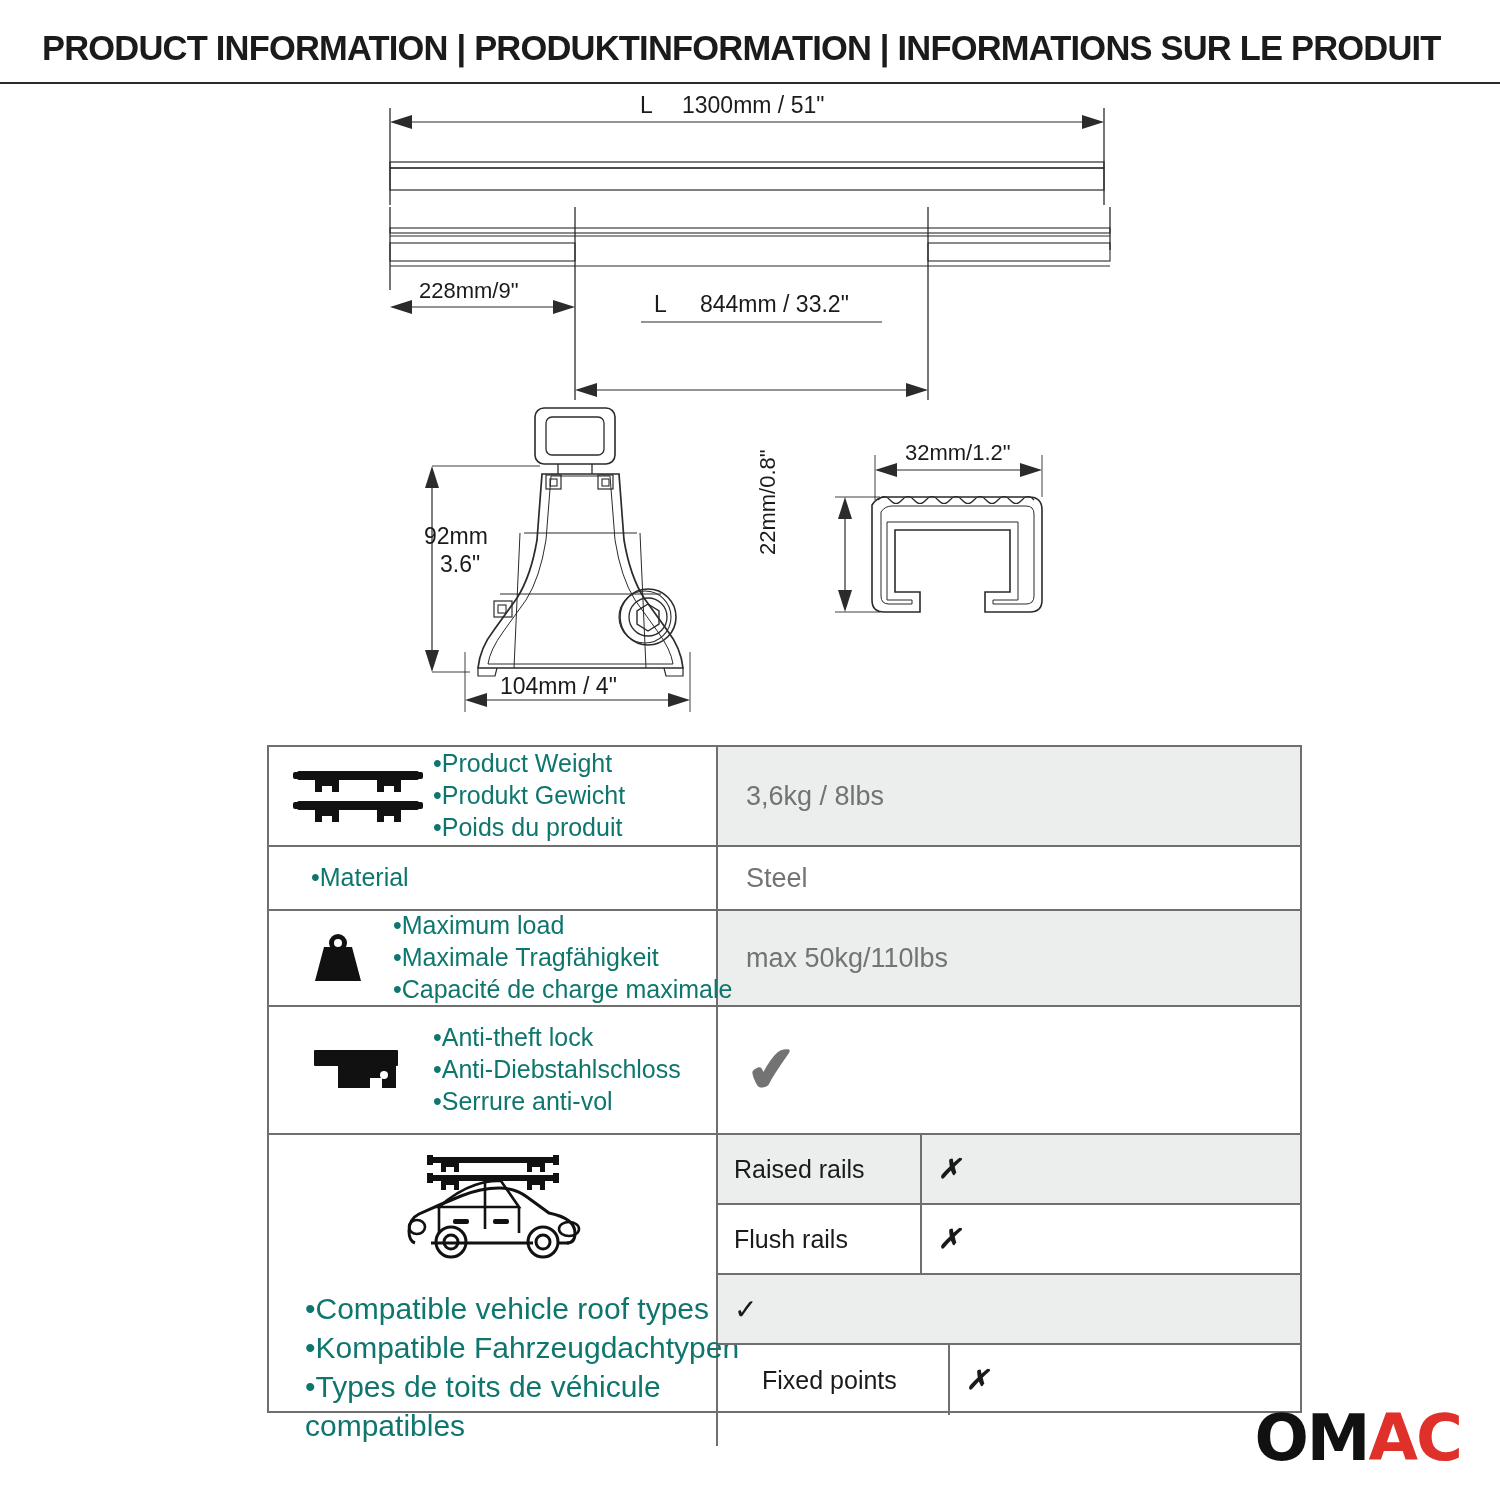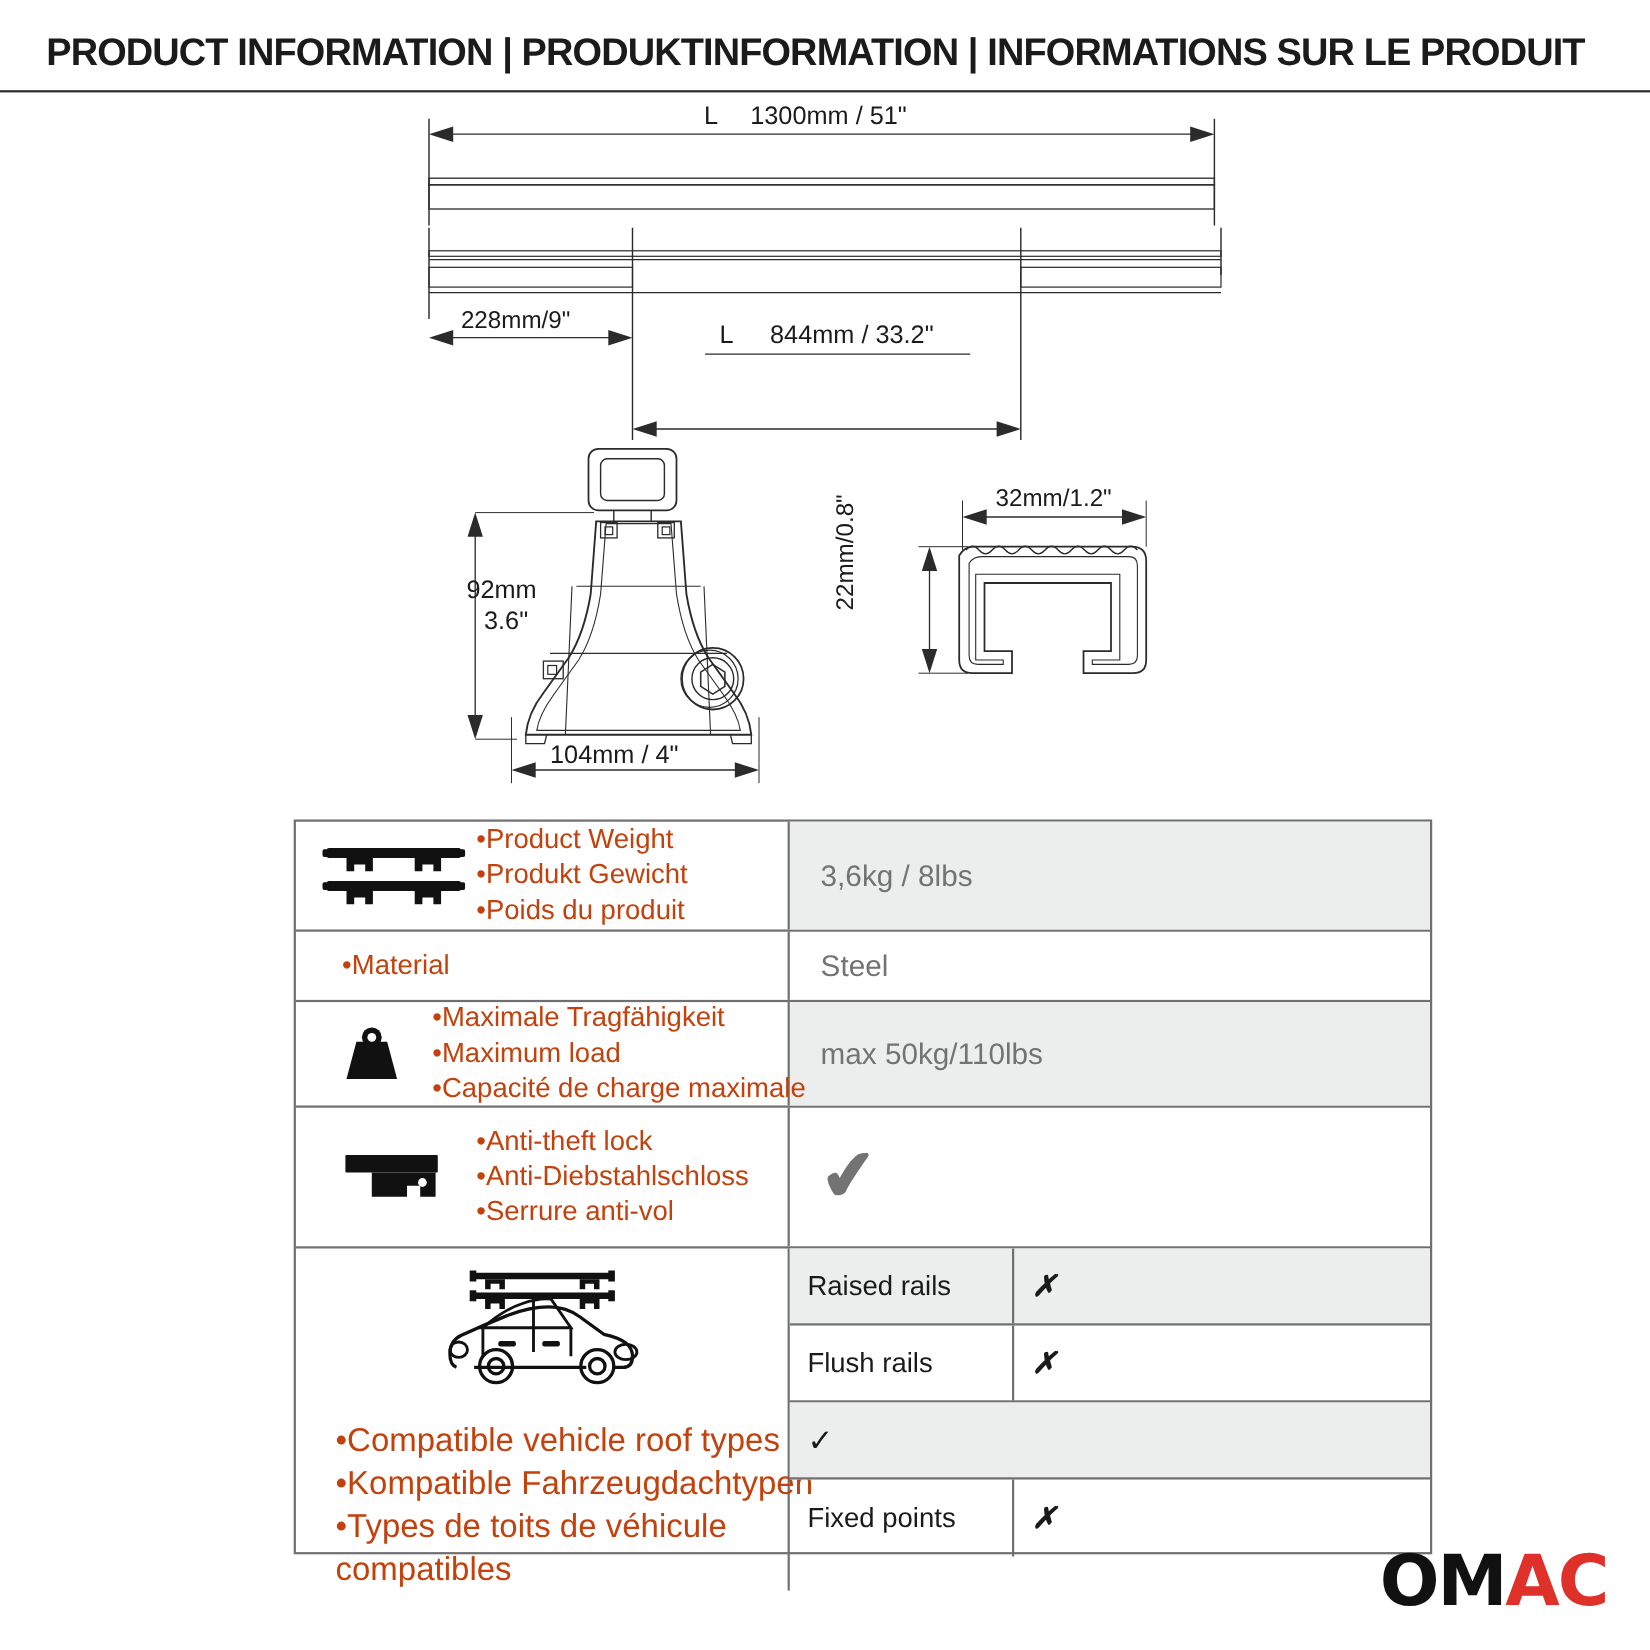--- a/index.html
+++ b/index.html
@@ -67,21 +67,21 @@
     flex:1;
     box-sizing:border-box;
     display:flex;align-items:center;
     padding-left:28px;
     font-size:27px;
     color:#737373;
   }
   .shade{background:#eceded;}
   .labels{
     font-size:25px;line-height:1.27;
-    color:#c2410c;
+    color:#0f766e;
   }
   .labels div{white-space:nowrap;}
   .labels .wrapline{white-space:normal;}
   .icon-box{
     width:150px;min-width:150px;
     display:flex;align-items:center;justify-content:center;
   }
 
   
   .row-weight{height:100px;}
@@ -101,21 +101,21 @@
   .compat-left .labels{
     align-self:flex-start;
     padding-left:36px;padding-top:12px;
     font-size:30px;line-height:1.3;
   }
   .compat-right{flex:1;display:flex;flex-direction:column;}
   .crow{
     display:flex;height:70px;box-sizing:border-box;
     border-bottom:2px solid #6f6f6f;
   }
-  .crow:last-child{border-bottom:none;}
+  .crow:last-child{border-bottom:none;margin-left:28px;}
   .crow .ctype{
     width:204px;box-sizing:border-box;
     border-right:2px solid #6f6f6f;
     display:flex;align-items:center;padding-left:16px;
     font-size:25px;
   }
   .crow .cmark{
     flex:1;display:flex;align-items:center;padding-left:16px;
     font-size:26px;font-weight:bold;
   }
@@ -299,22 +299,22 @@
         <div class="icon-box" style="width:110px;min-width:110px;">
           <svg width="62" height="62" viewBox="0 0 62 62">
             <g fill="#111">
               <path d="M17,20 h28 l9,34 h-46 z"></path>
               <circle cx="31" cy="16" r="9"></circle>
               <circle cx="31" cy="16" r="4" fill="#fff"></circle>
             </g>
           </svg>
         </div>
         <div class="labels">
+          <div>•Maximum load</div>
           <div>•Maximale Tragfähigkeit</div>
-          <div>•Maximum load</div>
           <div>•Capacité de charge maximale</div>
         </div>
       </div>
       <div class="scell-val shade">max 50kg/110lbs</div>
     </div>
 
     <div class="srow row-lock">
       <div class="scell-icon-label">
         <div class="icon-box">
           <svg width="96" height="52" viewBox="0 0 96 52">

